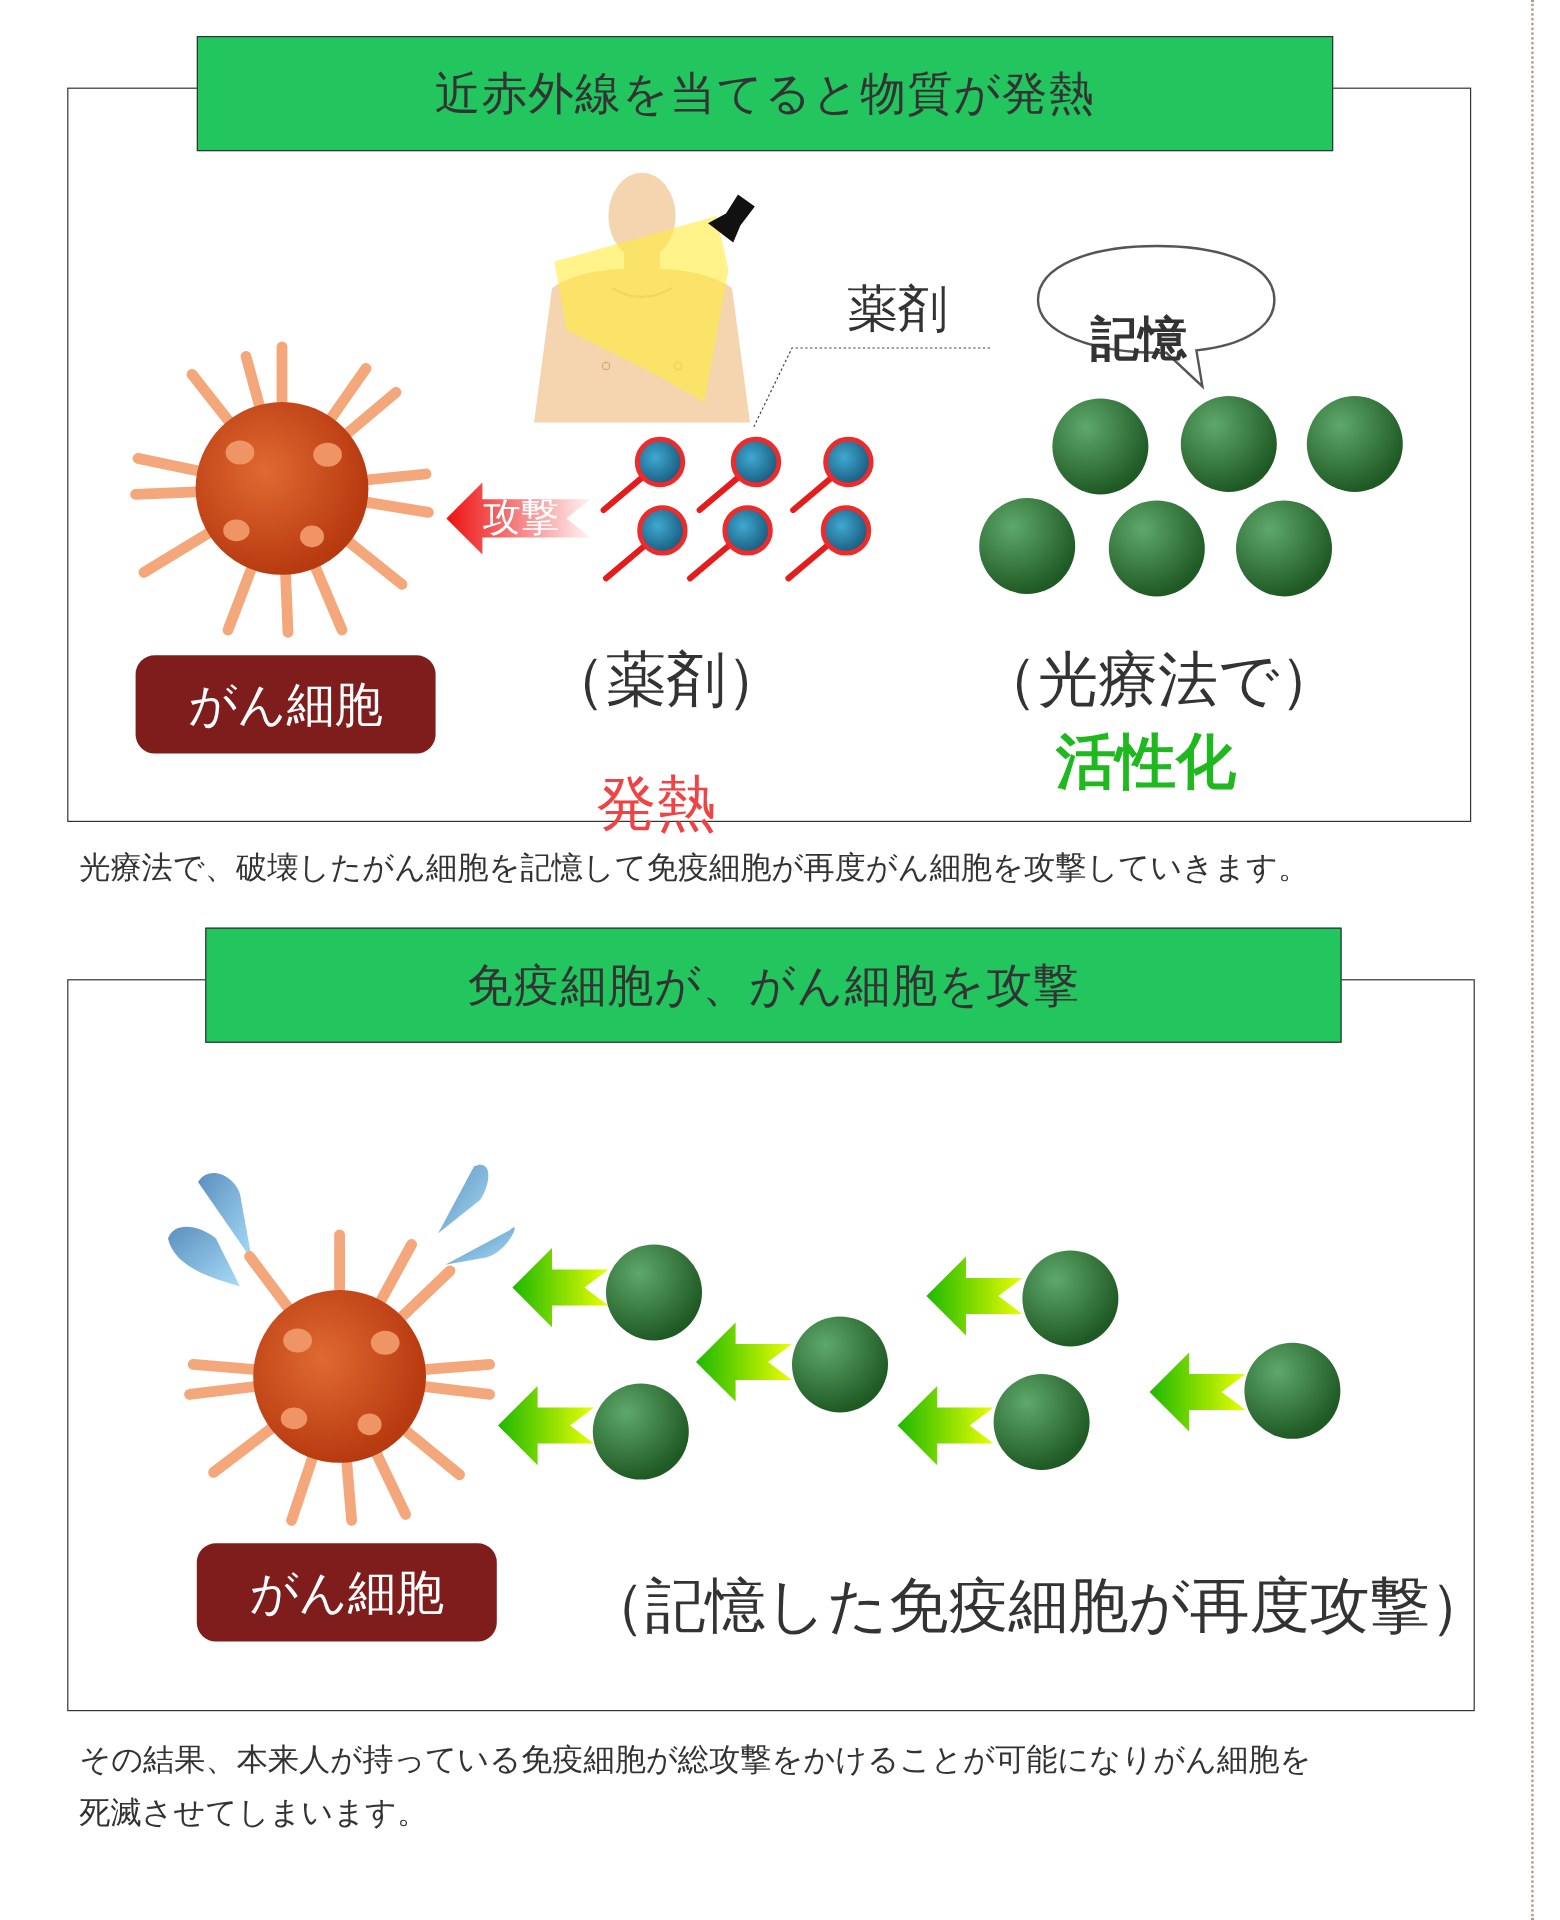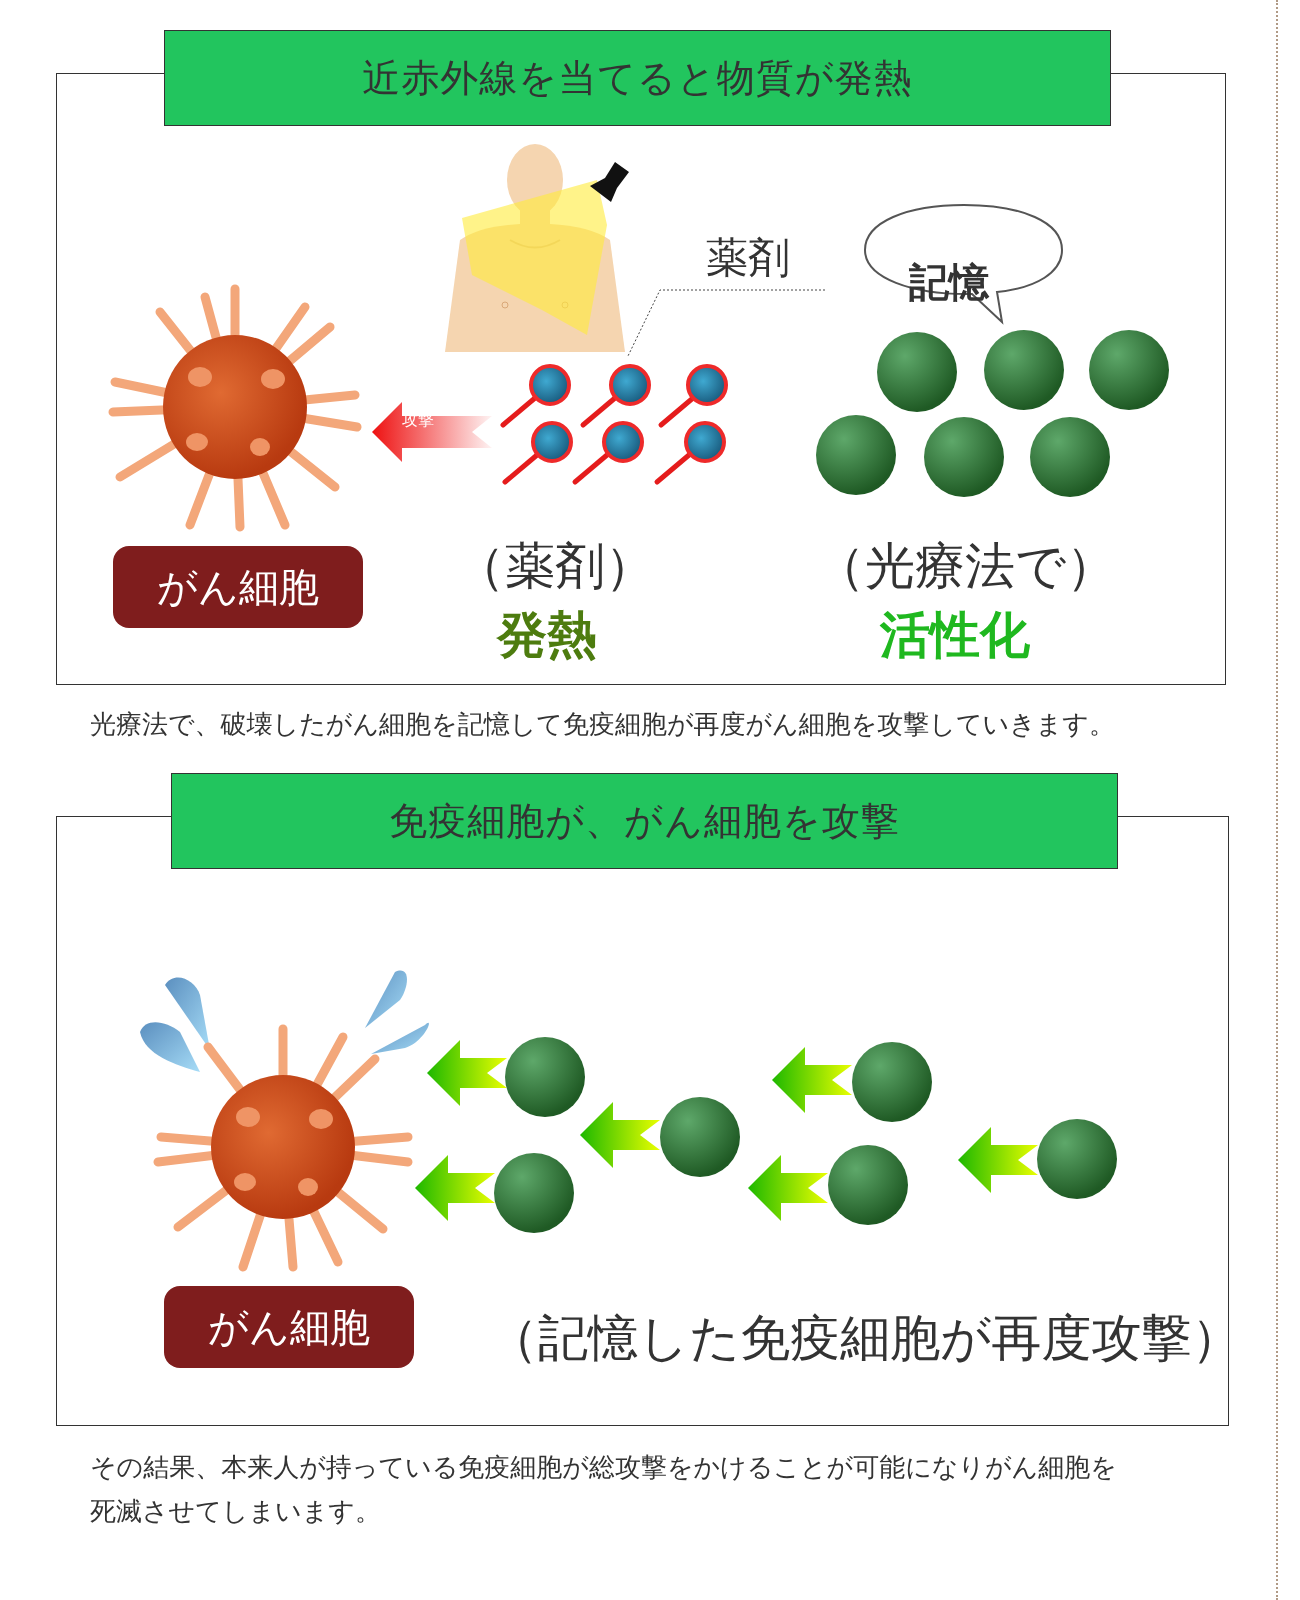--- a/index.html
+++ b/index.html
@@ -5,21 +5,21 @@
   html, body { margin:0; padding:0; background:#fff; }
   body { width:1300px; height:1600px; position:relative; overflow:hidden;
          font-family:"DejaVu Sans","Liberation Sans",sans-serif; color:#333; }
   .panel { position:absolute; border:1.5px solid #333; background:#fff; }
   .title-band { position:absolute; background:#22c55e; border:1.5px solid #333;
                 display:flex; align-items:center; justify-content:center;
                 font-size:38px; color:#333; letter-spacing:1px; }
   .label-red-box { position:absolute; background:#7f1d1d; color:#fff; border-radius:16px;
                    display:flex; align-items:center; justify-content:center; font-size:40px; }
   .caption { position:absolute; font-size:50px; color:#333; white-space:nowrap; }
-  .paragraph { position:absolute; font-size:26px; color:#333; line-height:42px;margin-left:24px; }
+  .paragraph { position:absolute; font-size:26px; color:#333; line-height:42px; }
   .dotted-edge { position:absolute; left:1276px; top:0; width:0; height:1600px;
                  border-left:2px dotted #b09a86; }
   svg { position:absolute; overflow:visible; }
 </style>
 </head>
 <body>
 
 <div class="dotted-edge"></div>
 
 <div class="panel" style="left:56px; top:73px; width:1168px; height:610px;"></div>
@@ -85,21 +85,21 @@
 
 <svg style="left:372px; top:402px;" width="125" height="60" viewBox="0 0 125 60">
   <defs>
     <linearGradient id="ra" x1="0" x2="1">
         <stop offset="0%" stop-color="#ee1111"></stop>
         <stop offset="100%" stop-color="#ee1111" stop-opacity="0.05"></stop>
       </linearGradient>
   </defs>
   <polygon points="0,30 30,0 30,14 120,14 100,30 120,46 30,46 30,60" fill="url(#ra)"></polygon>
 </svg>
-<div class="caption" style="left:402px; top:410px; font-size:16px; color:#fff;">攻撃</div>
+<div class="caption" style="left:402px; top:410px; font-size:32px; color:#fff;">攻撃</div>
 
 <svg style="left:495px; top:360px;" width="240" height="130" viewBox="0 0 240 130">
   <defs>
     <radialGradient id="bl" cx="40%" cy="40%" r="60%">
         <stop offset="0%" stop-color="#3fa9d1"></stop>
         <stop offset="100%" stop-color="#1a5d80"></stop>
       </radialGradient>
   </defs>
   <g>
     <line x1="8" y1="65" x2="40" y2="38" stroke="#e51c1c" stroke-width="5" stroke-linecap="round"></line>
@@ -126,21 +126,21 @@
   </defs>
   <circle cx="105" cy="42" r="40" fill="url(#gc)"></circle>
   <circle cx="212" cy="40" r="40" fill="url(#gc)"></circle>
   <circle cx="317" cy="40" r="40" fill="url(#gc)"></circle>
   <circle cx="44" cy="125" r="40" fill="url(#gc)"></circle>
   <circle cx="152" cy="127" r="40" fill="url(#gc)"></circle>
   <circle cx="258" cy="127" r="40" fill="url(#gc)"></circle>
 </svg>
 
 <div class="caption" style="left:455px; top:533px;">（薬剤）</div>
-<div class="caption" style="left:497px; top:602px; color:#4d7c0f; font-weight:bold;">発熱</div>
+<div class="caption" style="left:497px; top:637px; color:#ef4444; font-weight:normal;">発熱</div>
 <div class="caption" style="left:815px; top:533px;">（光療法で）</div>
 <div class="caption" style="left:880px; top:602px; color:#1fb81f; font-weight:bold;">活性化</div>
 
 <div class="paragraph" style="left:66px; top:703px; width:1200px;">光療法で、破壊したがん細胞を記憶して免疫細胞が再度がん細胞を攻撃していきます。</div>
 
 <div class="panel" style="left:56px; top:816px; width:1171px; height:608px;"></div>
 <div class="title-band" style="left:171px; top:773px; width:945px; height:94px;">免疫細胞が、がん細胞を攻撃</div>
 
 <svg style="left:135px; top:960px;" width="300" height="115" viewBox="0 0 300 115">
   <defs>

